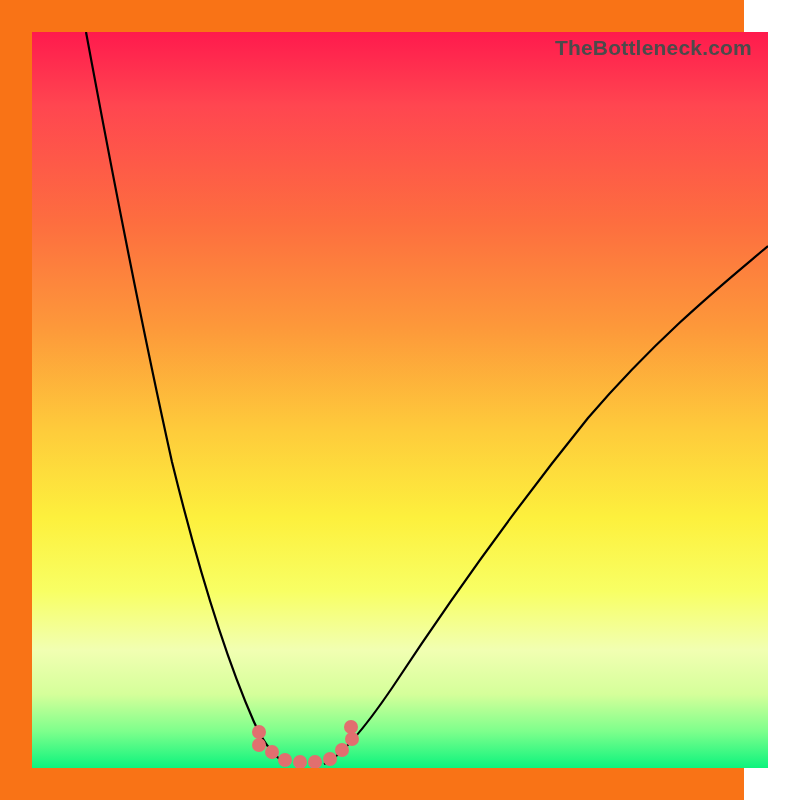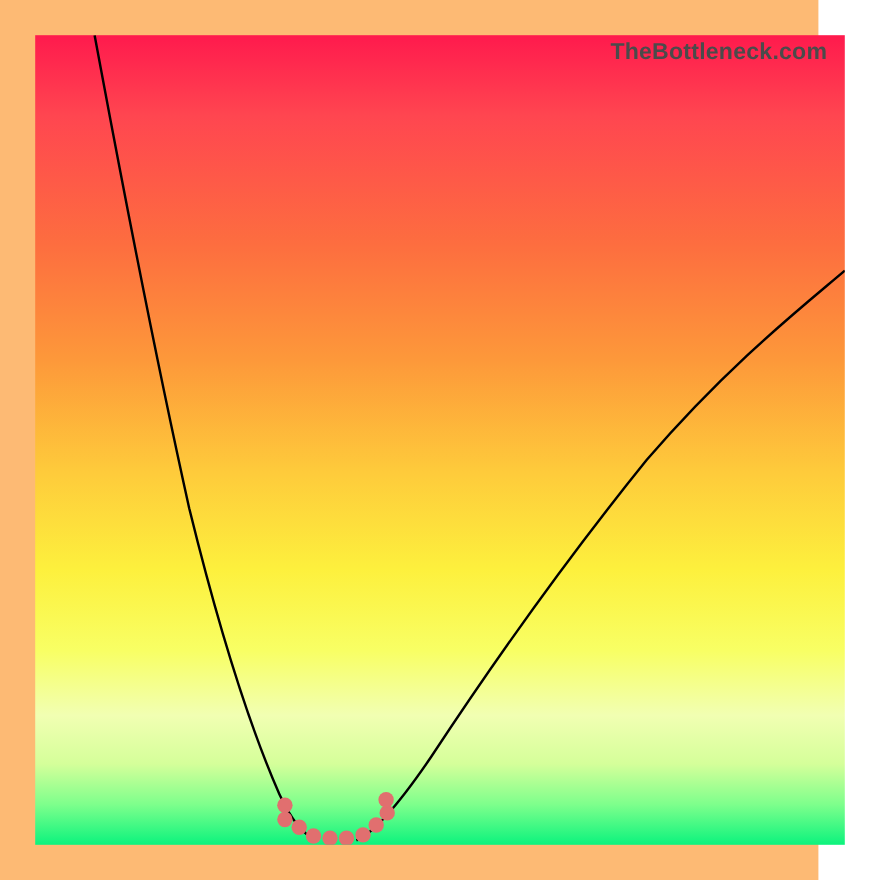--- a/index.html
+++ b/index.html
@@ -6,21 +6,21 @@
     margin: 0;
     padding: 0;
     width: 800px;
     height: 800px;
     overflow: hidden;
     font-family: Arial, Helvetica, sans-serif;
   }
   .outer {
     width: 744px;
     height: 800px;
-    background: #fdba74;
+    background: #f97316;
     position: relative;
   }
   .plot-frame {
     position: absolute;
     left: 32px;
     top: 32px;
     width: 736px;
     height: 736px;
     background: linear-gradient(
       to bottom,

